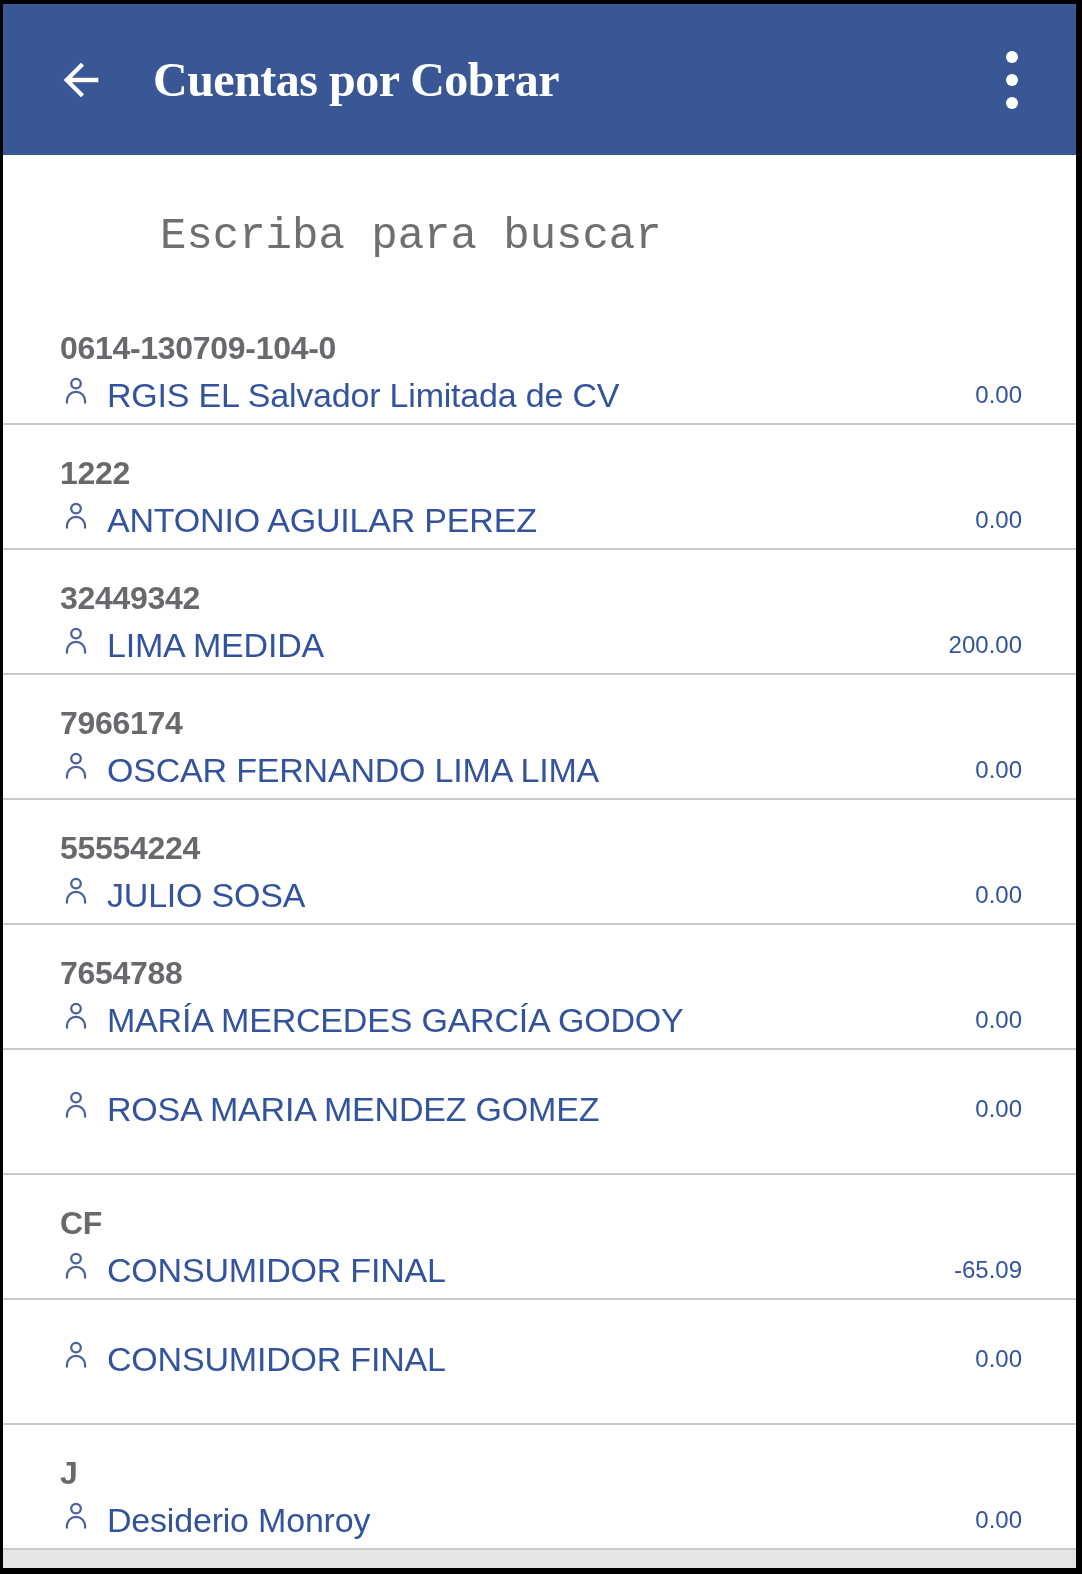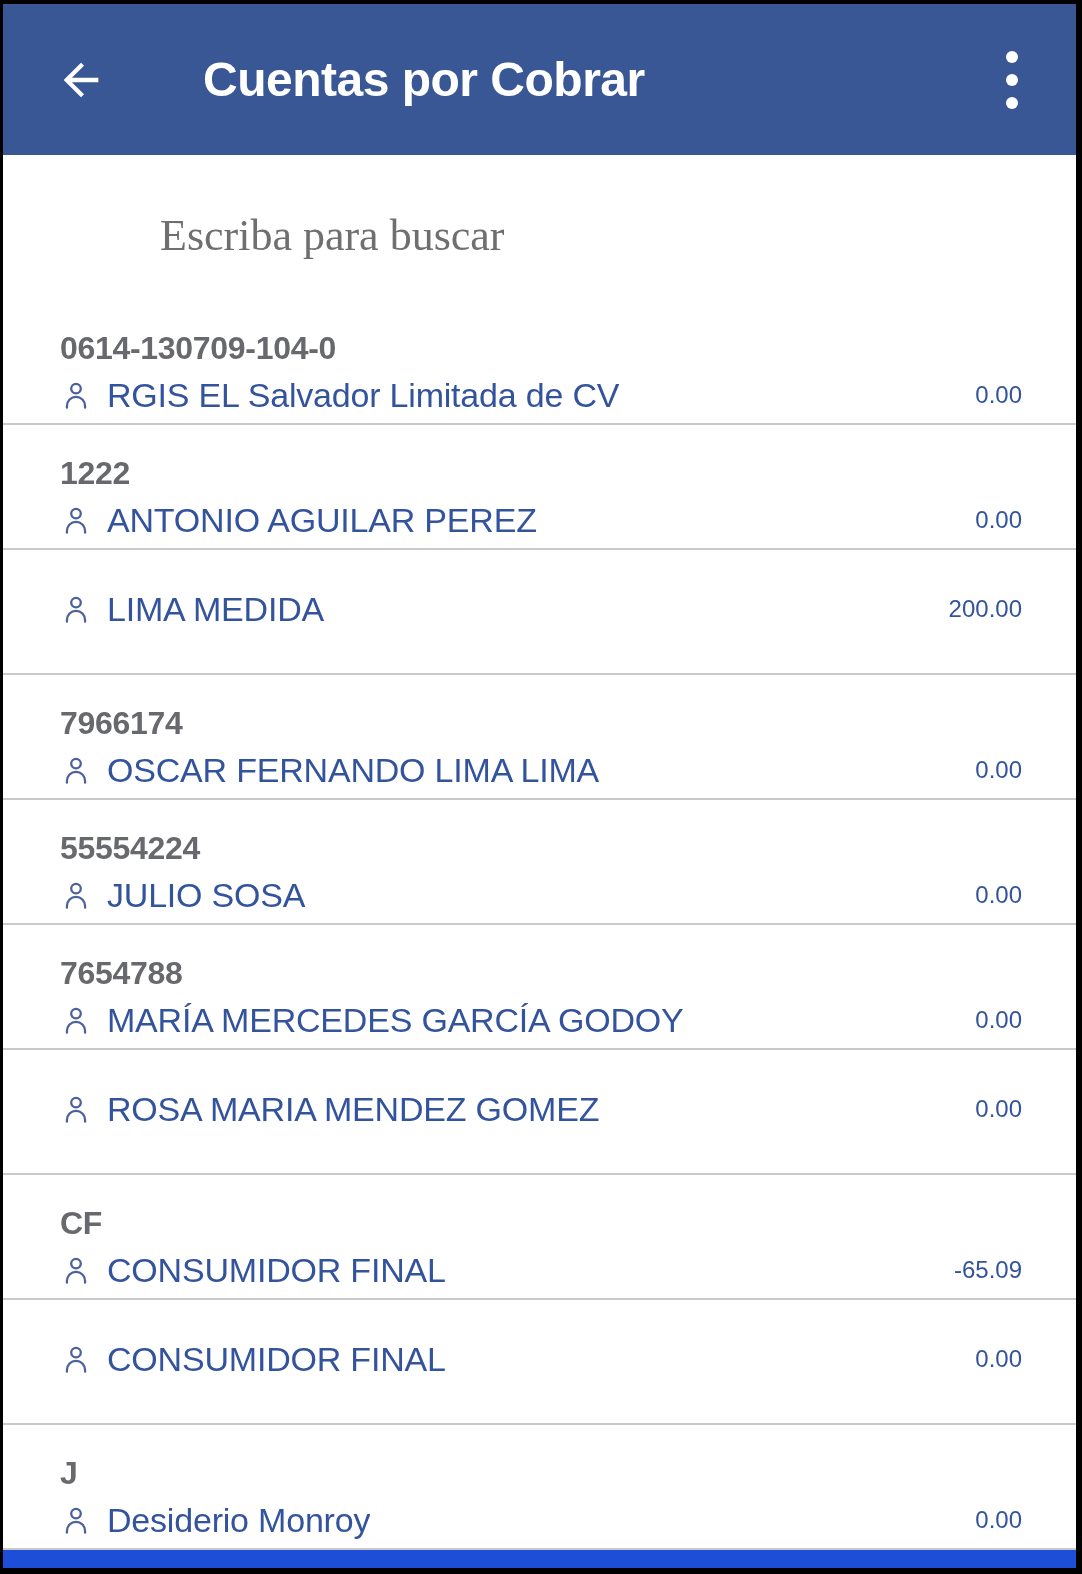--- a/index.html
+++ b/index.html
@@ -36,26 +36,27 @@
     padding: 0;
     margin-left: 50px;
     width: 56px;
     height: 56px;
     display: flex;
     align-items: center;
     justify-content: center;
     cursor: pointer;
   }
   .appbar h1 {
-    margin: 0 0 0 94px;
+    margin: 0 0 0 44px;
     color: #FFFFFF;
     font-size: 48px;
     font-weight: 700;
     letter-spacing: -0.5px;
     white-space: nowrap;
+    font-family: Liberation Serif, serif;
   }
   .menu-btn {
     background: none;
     border: none;
     padding: 0;
     position: absolute;
     right: 40px;
     top: 50%;
     transform: translateY(-50%);
     width: 48px;
@@ -73,54 +74,53 @@
     align-items: center;
     background: #fff;
   }
   .search-bar input {
     width: 100%;
     height: 100%;
     border: none;
     outline: none;
     background: transparent;
     padding: 16px 40px 0 157px;
-    font-family: Liberation Serif, serif;
+    font-family: Liberation Mono, monospace;
     font-size: 44px;
     color: #7f1d1d;
   }
   .search-bar input::placeholder {
     color: #6F6F6F;
     opacity: 1;
   }
   
   .list {
     flex: 1 1 auto;
     overflow: hidden;
-    background: #1d4ed8;
+    background: #e5e5e5;
   }
   .row {
     box-sizing: border-box;
     height: 125px;
     padding: 30px 54px 0 57px;
     border-bottom: 2px solid #C9C9C9;
     background: #fff;
     cursor: pointer;
   }
   .row .code {
     font-size: 32px;
     font-weight: 700;
     color: #67696D;
     letter-spacing: -0.3px;
     line-height: 36px;
     white-space: nowrap;
   }
   .row .line2 {
     margin-top: 8px;
     display: flex;
-    align-items: center;
     line-height: 42px;
   }
   .row .person-icon {
     flex: 0 0 auto;
     width: 32px;
     height: 32px;
     margin-right: 15px;
   }
   .row .name {
     font-size: 34px;
@@ -181,20 +181,21 @@
         <svg class="person-icon" viewBox="0 0 24 24" fill="none">
           <circle cx="12" cy="7.2" r="3.6" stroke="#4C619B" stroke-width="1.7"></circle>
           <path d="M5.2 21.5v-1.2c0-3.8 3-6.9 6.8-6.9s6.8 3.1 6.8 6.9v1.2" stroke="#4C619B" stroke-width="1.7" stroke-linecap="round"></path>
         </svg>
         <span class="name">ANTONIO AGUILAR PEREZ</span>
         <span class="amount">0.00</span>
       </div>
     </div>
 
     <div class="row">
+      <div class="code">32449342</div>
       <div class="line2">
         <svg class="person-icon" viewBox="0 0 24 24" fill="none">
           <circle cx="12" cy="7.2" r="3.6" stroke="#4C619B" stroke-width="1.7"></circle>
           <path d="M5.2 21.5v-1.2c0-3.8 3-6.9 6.8-6.9s6.8 3.1 6.8 6.9v1.2" stroke="#4C619B" stroke-width="1.7" stroke-linecap="round"></path>
         </svg>
         <span class="name">LIMA MEDIDA</span>
         <span class="amount">200.00</span>
       </div>
     </div>
 

